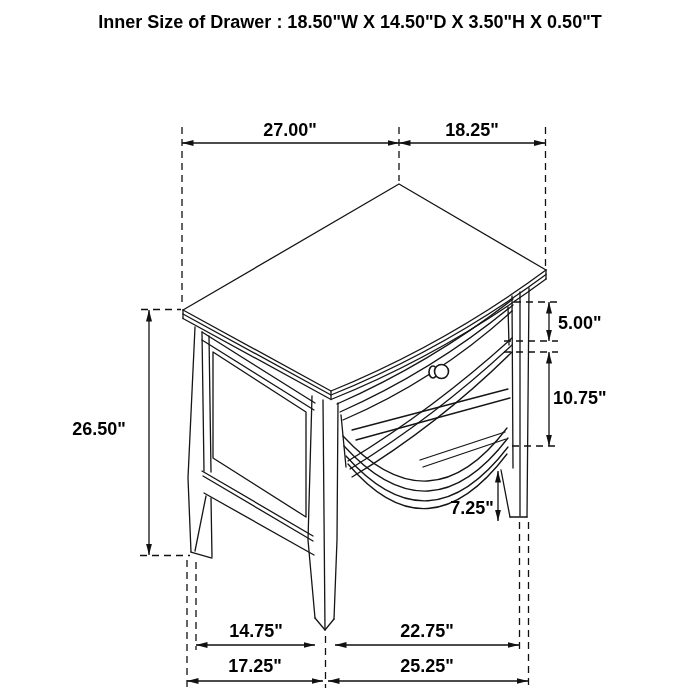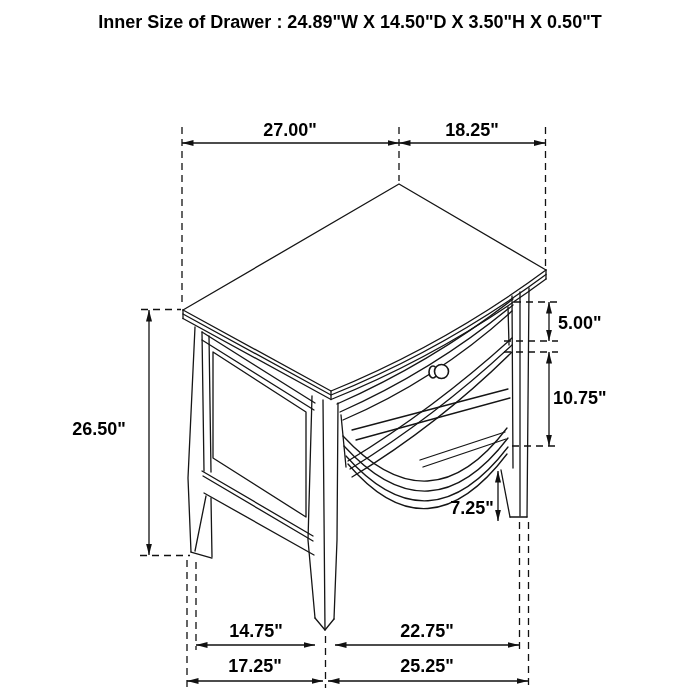--- a/index.html
+++ b/index.html
@@ -12,21 +12,21 @@
   .artw{stroke:#151515;stroke-width:1.6;fill:#ffffff;}
   .dim{stroke:#111;stroke-width:1.3;fill:none;}
   .ext{stroke:#111;stroke-width:1.3;fill:none;stroke-dasharray:7 5;}
   .lbl{font-family:"Liberation Sans",sans-serif;font-size:18px;font-weight:bold;fill:#000;}
 </style>
 </head>
 <body>
 
 <div class="page">
 
-  <div class="title">Inner Size of Drawer : 24.89"W X 14.50"D X 3.50"H X 0.50"T</div>
+  <div class="title">Inner Size of Drawer : 18.50"W X 14.50"D X 3.50"H X 0.50"T</div>
 
   <svg width="700" height="700" viewBox="0 0 700 700">
     <defs>
       <marker id="ae" viewBox="0 0 12 8" refX="11.5" refY="4" markerWidth="12" markerHeight="8" orient="auto" markerUnits="userSpaceOnUse">
           <path d="M0,1 L11.5,4 L0,7 Z" fill="#111"></path>
         </marker>
       <marker id="as" viewBox="0 0 12 8" refX="0.5" refY="4" markerWidth="12" markerHeight="8" orient="auto" markerUnits="userSpaceOnUse">
           <path d="M12,1 L0.5,4 L12,7 Z" fill="#111"></path>
         </marker>
     </defs>

